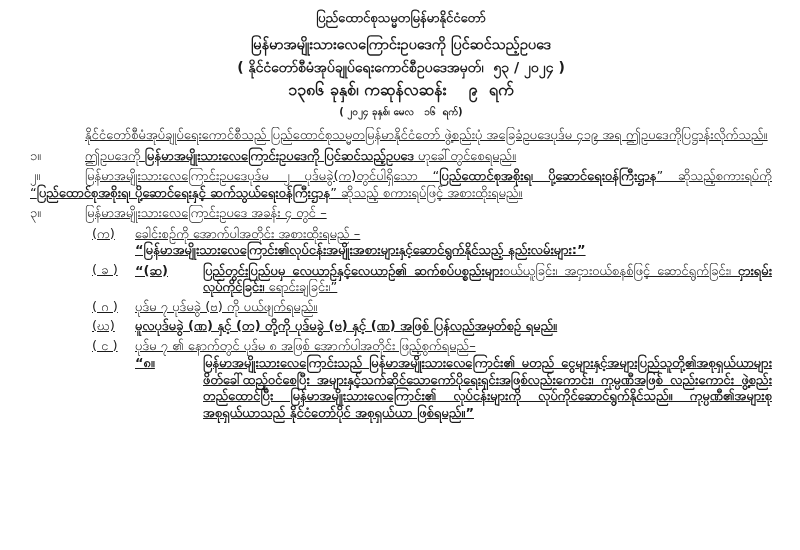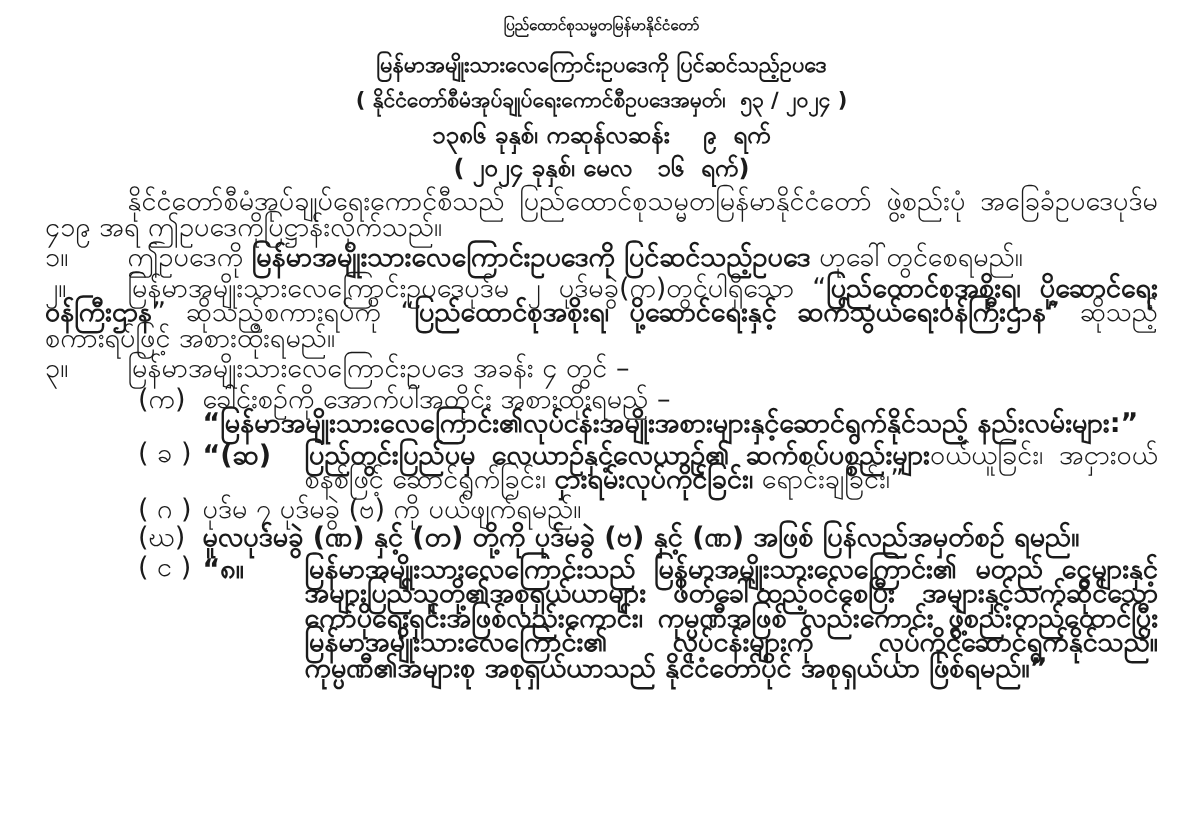--- a/index.html
+++ b/index.html
@@ -8,29 +8,29 @@
     background:#ffffff;
     color:#1b1b1b;
     font-family:"DejaVu Sans",sans-serif;
     overflow:hidden;
   }
   .page{padding:6px 28px 0 30px;}
 
   
   .hdr{text-align:center;font-weight:bold;}
   .hdr .hl{white-space:pre;}
-  .h1{font-size:10px;line-height:23px;}
+  .h1{font-size:13px;line-height:23px;}
   .h2{font-size:14.5px;line-height:23px;}
   .h3{font-size:14.5px;line-height:23px;margin-top:4px;}
   .h4{font-size:14px;line-height:23px;}
   .h5{font-size:16px;line-height:22px;}
-  .h6{font-size:16px;line-height:22px;}
+  .h6{font-size:10px;line-height:22px;}
 
   
-  .doc{font-size:18px;line-height:16.5px;text-align:justify;margin-top:4px;}
+  .doc{font-size:13px;line-height:16.5px;text-align:justify;margin-top:4px;text-decoration:underline;}
   .para{margin:0 0 4px 0;}
   .indent-first{text-indent:55px;}
   .num{display:inline-block;width:55px;text-indent:0;}
   b{font-weight:bold;}
 
   
   .subs{margin-left:62px;}
   .subrow{display:flex;margin:0 0 3px 0;}
   .sublabel{flex:0 0 43px;}
   .subcontent{flex:1;text-align:justify;}
@@ -89,20 +89,21 @@
       </div>
 
       <div class="subrow">
         <div class="sublabel">(ဃ)</div>
         <div class="subcontent"><b>မူလပုဒ်မခွဲ (ဏ) နှင့် (တ) တို့ကို ပုဒ်မခွဲ (ဗ) နှင့် (ဏ) အဖြစ် ပြန်လည်အမှတ်စဉ် ရမည်။</b></div>
       </div>
 
       <div class="subrow">
         <div class="sublabel">( င )</div>
         <div class="subcontent">
+          <div>ပုဒ်မ ၇ ၏ နောက်တွင် ပုဒ်မ ၈ အဖြစ် အောက်ပါအတိုင်း ဖြည့်စွက်ရမည်–</div>
           <div class="qrow">
             <div class="qlabel">“၈။</div>
             <div class="qtext"><b>မြန်မာအမျိုးသားလေကြောင်းသည် မြန်မာအမျိုးသားလေကြောင်း၏ မတည် ငွေများနှင့်အများပြည်သူတို့၏အစုရှယ်ယာများ ဖိတ်ခေါ်ထည့်ဝင်စေပြီး အများနှင့်သက်ဆိုင်သောကော်ပိုရေးရှင်းအဖြစ်လည်းကောင်း၊ ကုမ္ပဏီအဖြစ် လည်းကောင်း ဖွဲ့စည်းတည်ထောင်ပြီး မြန်မာအမျိုးသားလေကြောင်း၏ လုပ်ငန်းများကို လုပ်ကိုင်ဆောင်ရွက်နိုင်သည်။ ကုမ္ပဏီ၏အများစု အစုရှယ်ယာသည် နိုင်ငံတော်ပိုင် အစုရှယ်ယာ ဖြစ်ရမည်။”</b></div>
           </div>
         </div>
       </div>
 
     </div>
   </div>
 </div>

